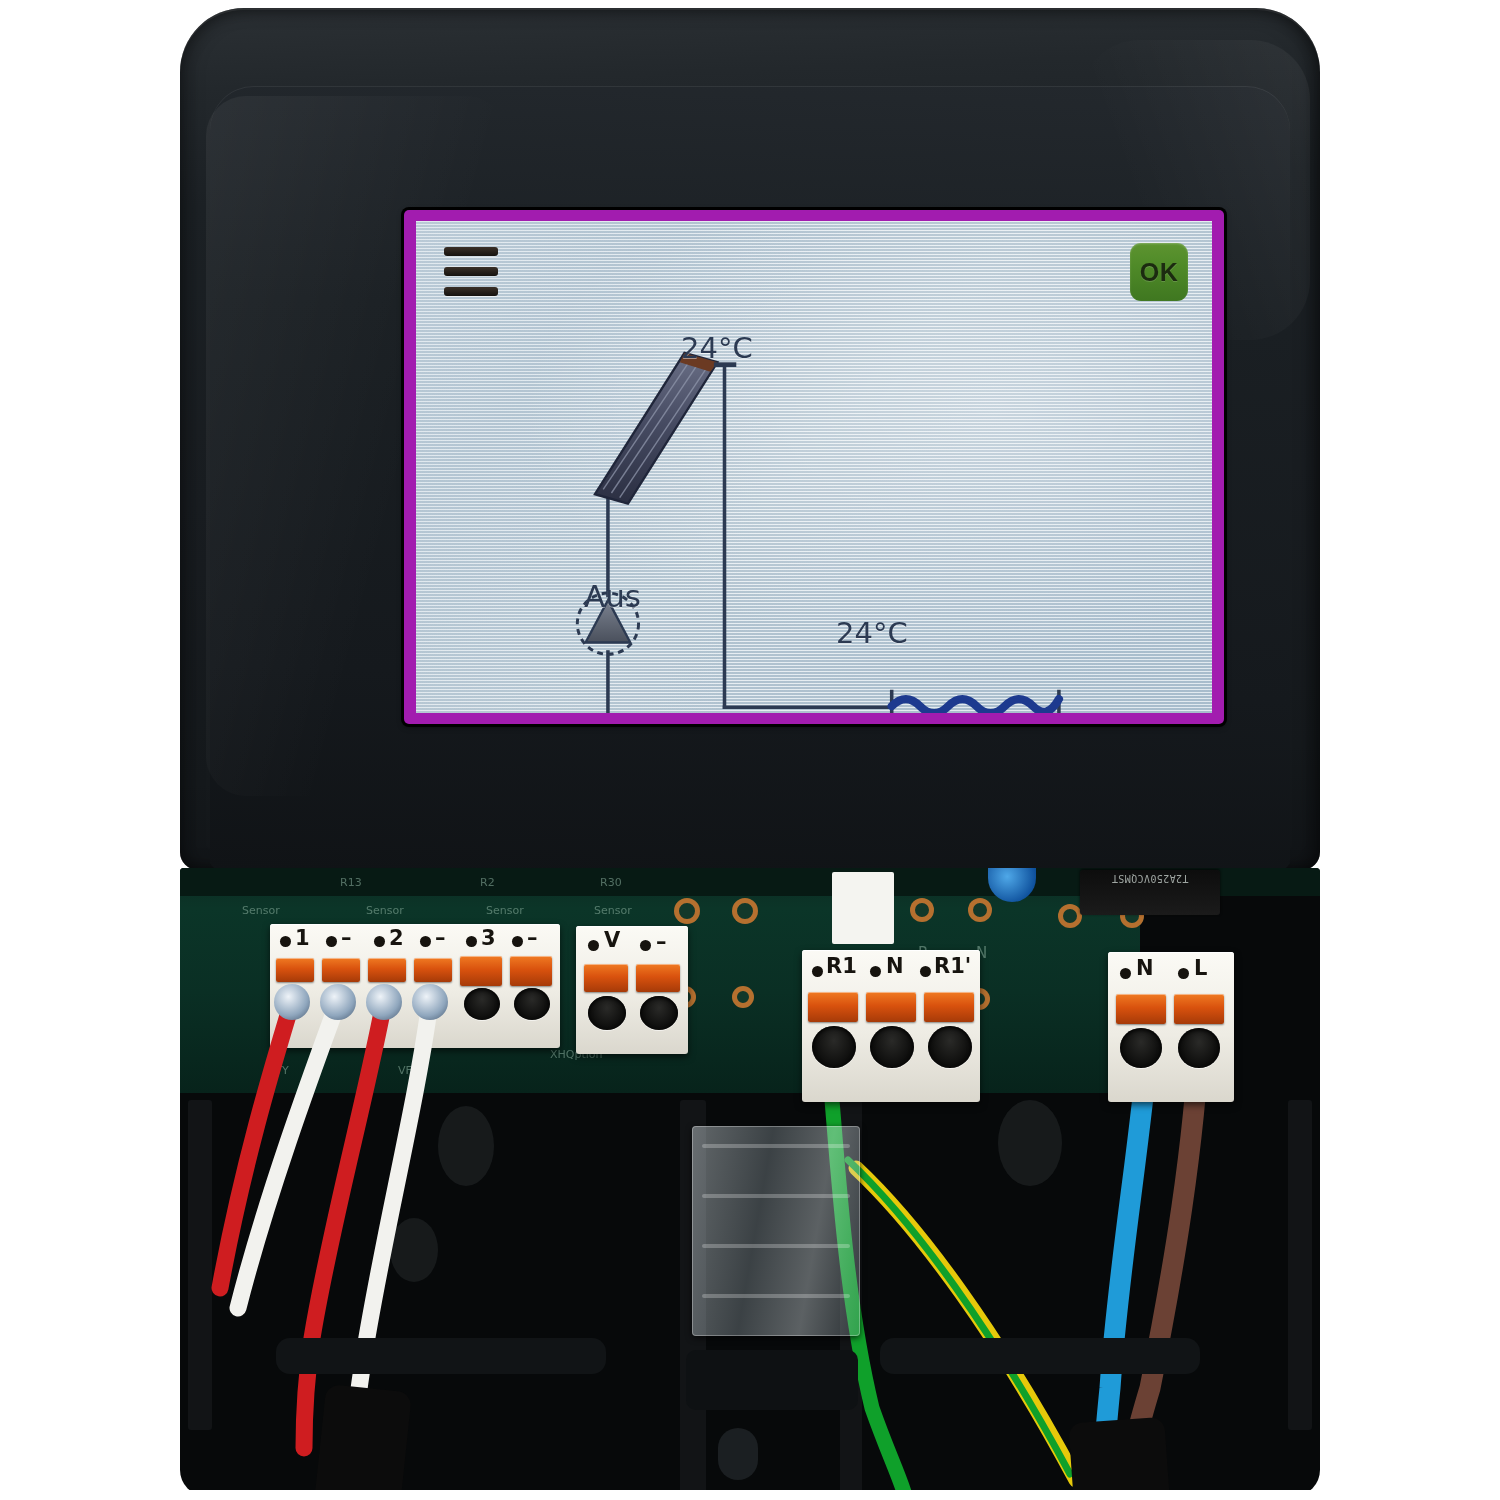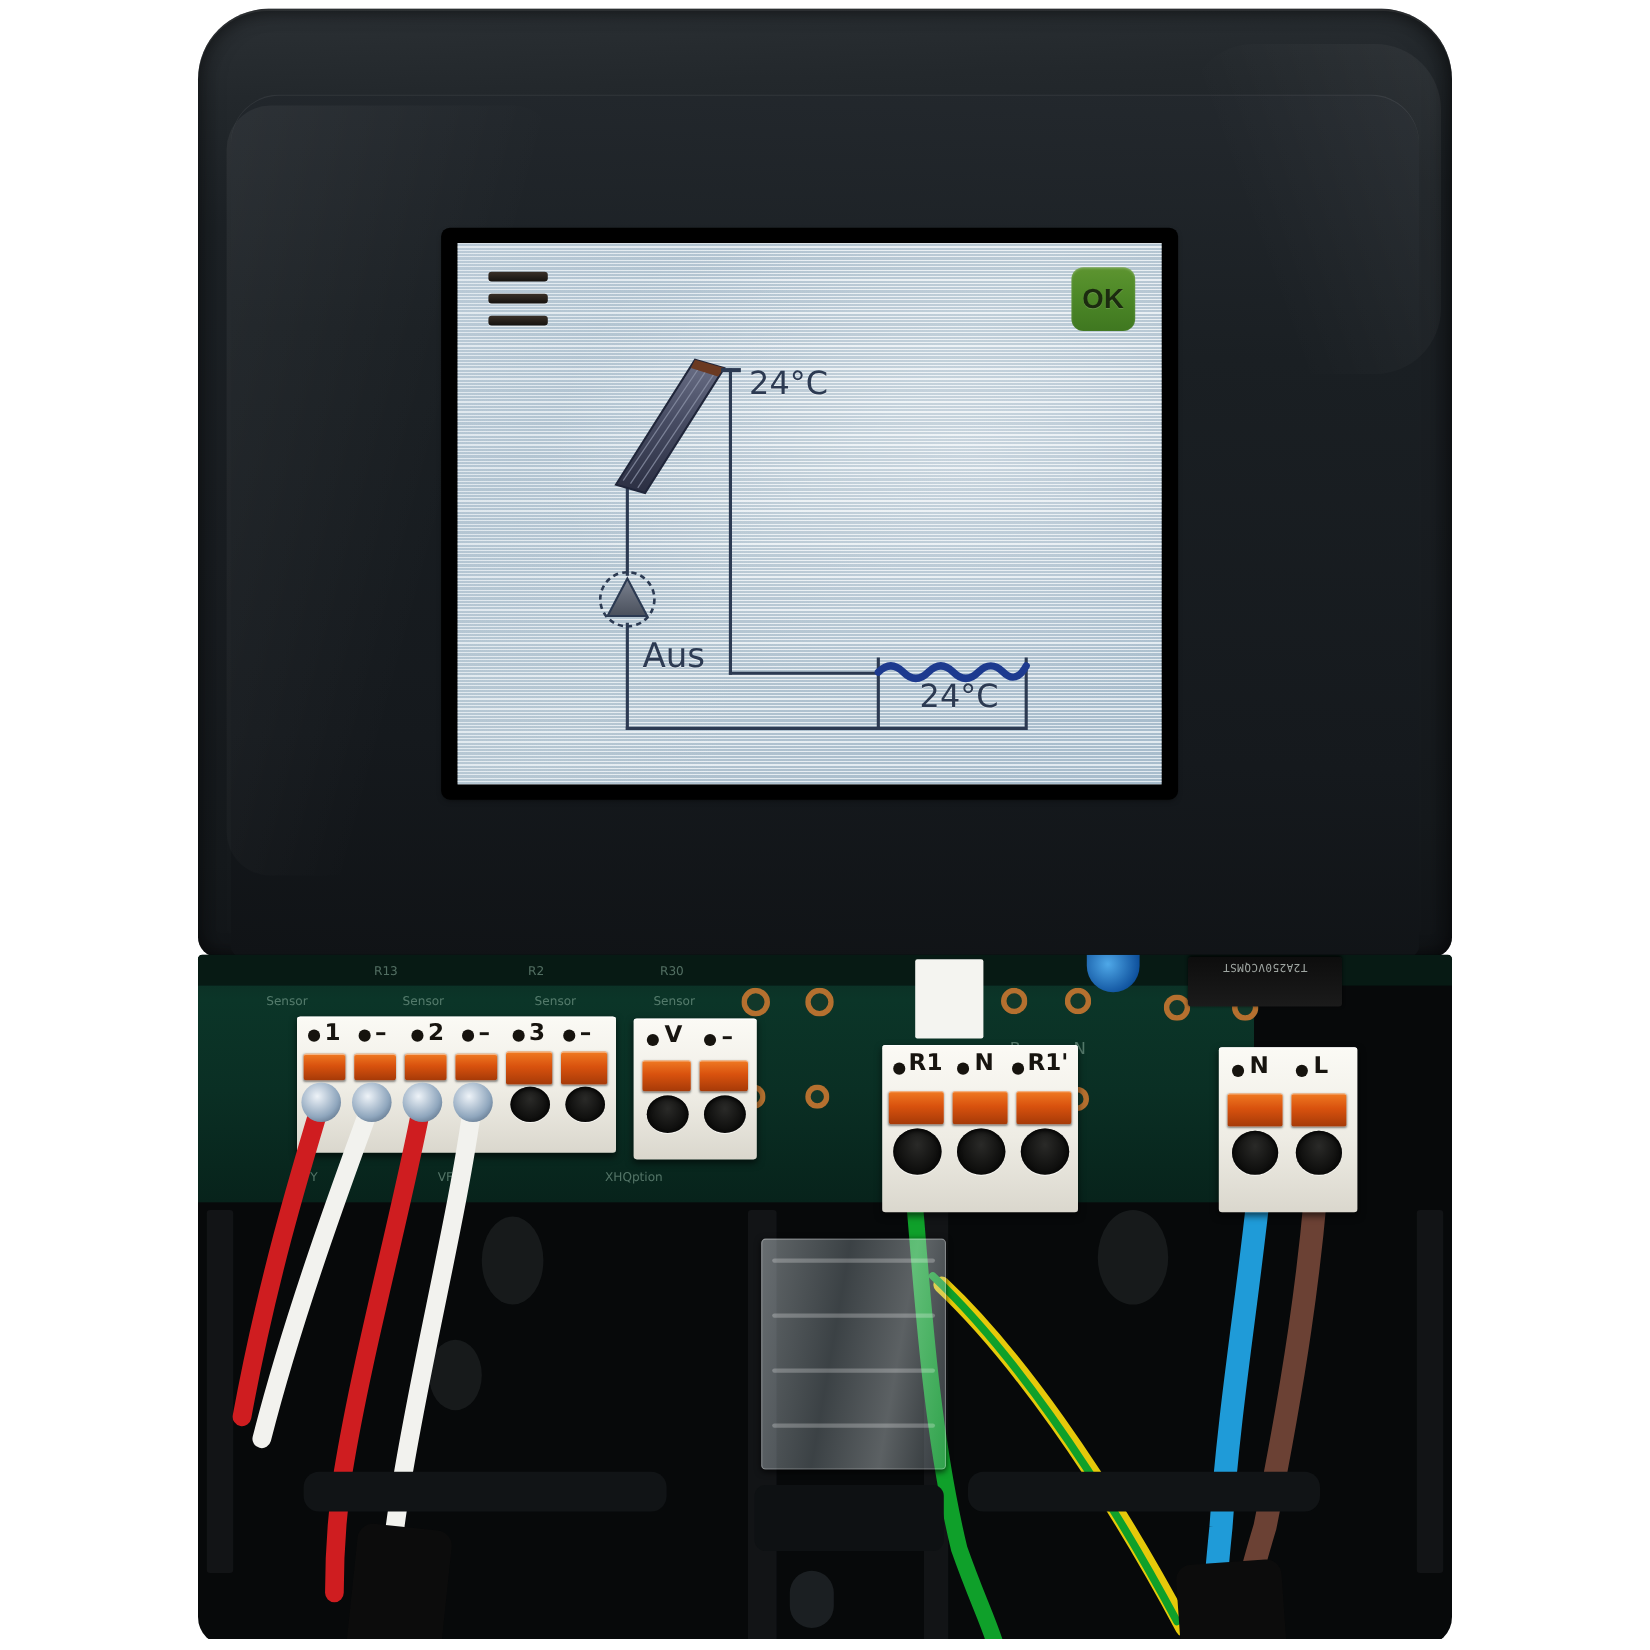--- a/index.html
+++ b/index.html
@@ -26,22 +26,22 @@
     border-radius:40px;pointer-events:none;z-index:4;
   }
   .gloss2{
     position:absolute;left:1080px;top:40px;width:230px;height:300px;
     background:linear-gradient(250deg,rgba(255,255,255,.05),rgba(255,255,255,0) 70%);
     border-radius:60px;pointer-events:none;z-index:4;
   }
 
   
   .lcd-bezel{
-    position:absolute;left:404px;top:210px;width:664px;height:514px;
-    background:#000000;border-radius:5px;
+    position:absolute;left:404px;top:210px;width:820px;height:514px;
+    background:#a21caf;border-radius:5px;
     box-shadow:0 0 0 3px #000, 0 2px 6px rgba(0,0,0,.7);
     z-index:5;
   }
   .lcd{
     position:absolute;left:12px;top:11px;right:12px;bottom:11px;
     background:
       repeating-linear-gradient(to bottom, rgba(255,255,255,.55) 0px, rgba(255,255,255,.55) 1px, rgba(120,145,165,.30) 1px, rgba(120,145,165,.30) 3px),
       linear-gradient(135deg,#cfdce6 0%,#c7d6e1 22%,#cddbe4 48%,#c4d4e0 72%,#bccfdd 100%);
     overflow:hidden;
   }
@@ -212,21 +212,21 @@
       <span class="silk" style="left:300px;top:8px;">R2</span>
       <span class="silk" style="left:420px;top:8px;text-align:right;">R30</span>
 
       <span class="silk" style="left:62px;top:36px;">Sensor</span>
       <span class="silk" style="left:186px;top:36px;">Sensor</span>
       <span class="silk" style="left:306px;top:36px;">Sensor</span>
       <span class="silk" style="left:414px;top:36px;">Sensor</span>
 
       <span class="silk" style="left:92px;top:196px;">JTY</span>
       <span class="silk" style="left:218px;top:196px;">VFS</span>
-      <span class="silk" style="left:370px;top:196px;">XHQption</span>
+      <span class="silk" style="left:370px;top:180px;">XHQption</span>
 
       <div class="pad" style="left:494px;top:30px;width:26px;height:26px;"></div>
       <div class="pad" style="left:552px;top:30px;width:26px;height:26px;"></div>
       <div class="pad" style="left:494px;top:118px;width:22px;height:22px;"></div>
       <div class="pad" style="left:552px;top:118px;width:22px;height:22px;"></div>
       <div class="pad" style="left:730px;top:30px;width:24px;height:24px;"></div>
       <div class="pad" style="left:788px;top:30px;width:24px;height:24px;"></div>
       <div class="pad" style="left:730px;top:120px;width:22px;height:22px;"></div>
       <div class="pad" style="left:788px;top:120px;width:22px;height:22px;"></div>
       <div class="pad" style="left:878px;top:36px;width:24px;height:24px;"></div>

